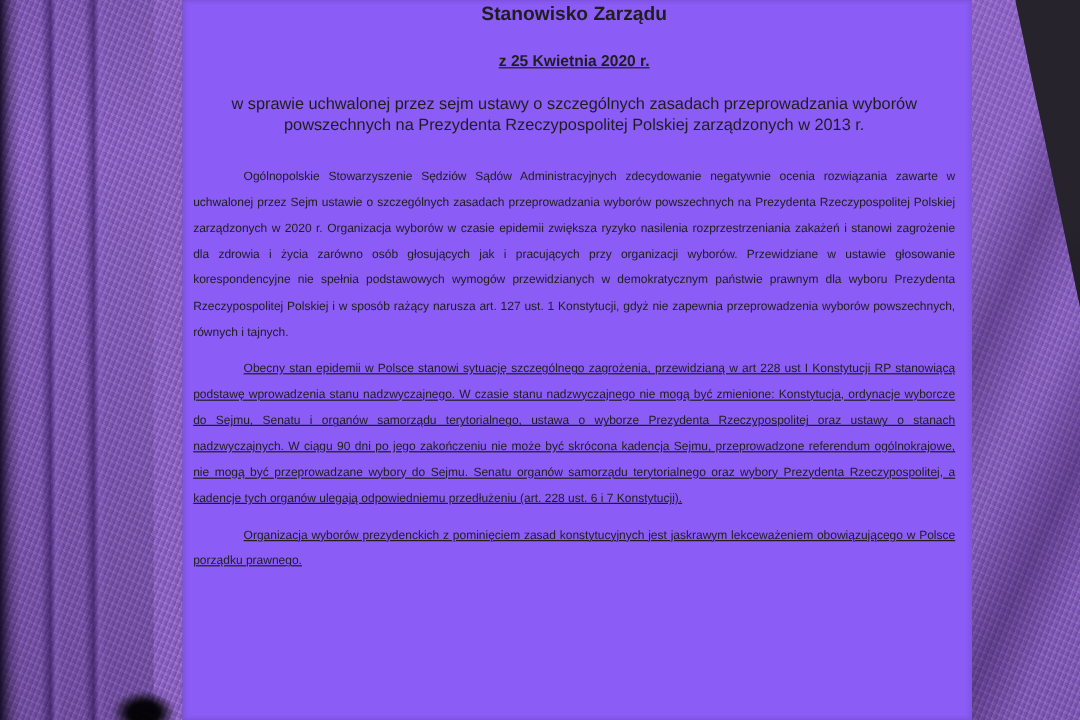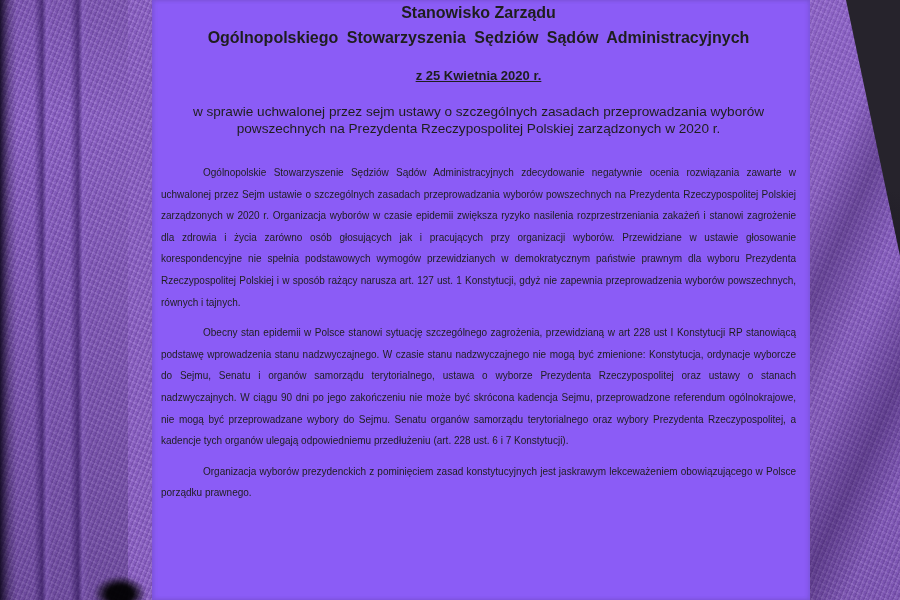--- a/index.html
+++ b/index.html
@@ -116,45 +116,45 @@
   }
   .doc-body p {
     margin: 0;
     font-size: 10px;
     line-height: 21.6px;
     text-align: justify;
     text-indent: 42px;
   }
   .doc-body p + p {
     margin-top: 9px;
+    text-decoration: underline;
   }
 </style>
 </head>
 <body>
 
 <div class="stage">
 
   <div class="fabric"></div>
   <div class="fabric-shade-left"></div>
   <div class="crease crease-1"></div>
   <div class="crease crease-2"></div>
   <div class="fabric-right"></div>
   <div class="dark-corner"></div>
   <div class="bottom-left-shadow"></div>
 
   <div class="paper">
     <div class="paper-content">
 
       <div class="doc-title doc-title-line1">Stanowisko Zarządu</div>
 
-      <div class="doc-title doc-title-line2">Ogólnopolskiego Stowarzyszenia Sędziów Sądów Administracyjnych</div>
 
       <div class="doc-date">z 25 Kwietnia 2020 r.</div>
 
-      <div class="doc-subject">w sprawie uchwalonej przez sejm ustawy o szczególnych zasadach przeprowadzania wyborów powszechnych na Prezydenta Rzeczypospolitej Polskiej zarządzonych w 2020 r.</div>
+      <div class="doc-subject">w sprawie uchwalonej przez sejm ustawy o szczególnych zasadach przeprowadzania wyborów powszechnych na Prezydenta Rzeczypospolitej Polskiej zarządzonych w 2013 r.</div>
 
       <div class="doc-body">
         <p>Ogólnopolskie Stowarzyszenie Sędziów Sądów Administracyjnych zdecydowanie negatywnie ocenia rozwiązania zawarte w uchwalonej przez Sejm ustawie o szczególnych zasadach przeprowadzania wyborów powszechnych na Prezydenta Rzeczypospolitej Polskiej zarządzonych w 2020 r. Organizacja wyborów w czasie epidemii zwiększa ryzyko nasilenia rozprzestrzeniania zakażeń i stanowi zagrożenie dla zdrowia i życia zarówno osób głosujących jak i pracujących przy organizacji wyborów. Przewidziane w ustawie głosowanie korespondencyjne nie spełnia podstawowych wymogów przewidzianych w demokratycznym państwie prawnym dla wyboru Prezydenta Rzeczypospolitej Polskiej i w sposób rażący narusza art. 127 ust. 1 Konstytucji, gdyż nie zapewnia przeprowadzenia wyborów powszechnych, równych i tajnych.</p>
         <p>Obecny stan epidemii w Polsce stanowi sytuację szczególnego zagrożenia, przewidzianą w art 228 ust I Konstytucji RP stanowiącą podstawę wprowadzenia stanu nadzwyczajnego. W czasie stanu nadzwyczajnego nie mogą być zmienione: Konstytucja, ordynacje wyborcze do Sejmu, Senatu i organów samorządu terytorialnego, ustawa o wyborze Prezydenta Rzeczypospolitej oraz ustawy o stanach nadzwyczajnych. W ciągu 90 dni po jego zakończeniu nie może być skrócona kadencja Sejmu, przeprowadzone referendum ogólnokrajowe, nie mogą być przeprowadzane wybory do Sejmu. Senatu organów samorządu terytorialnego oraz wybory Prezydenta Rzeczypospolitej, a kadencje tych organów ulegają odpowiedniemu przedłużeniu (art. 228 ust. 6 i 7 Konstytucji).</p>
         <p>Organizacja wyborów prezydenckich z pominięciem zasad konstytucyjnych jest jaskrawym lekceważeniem obowiązującego w Polsce porządku prawnego.</p>
       </div>
 
     </div>
   </div>
 

